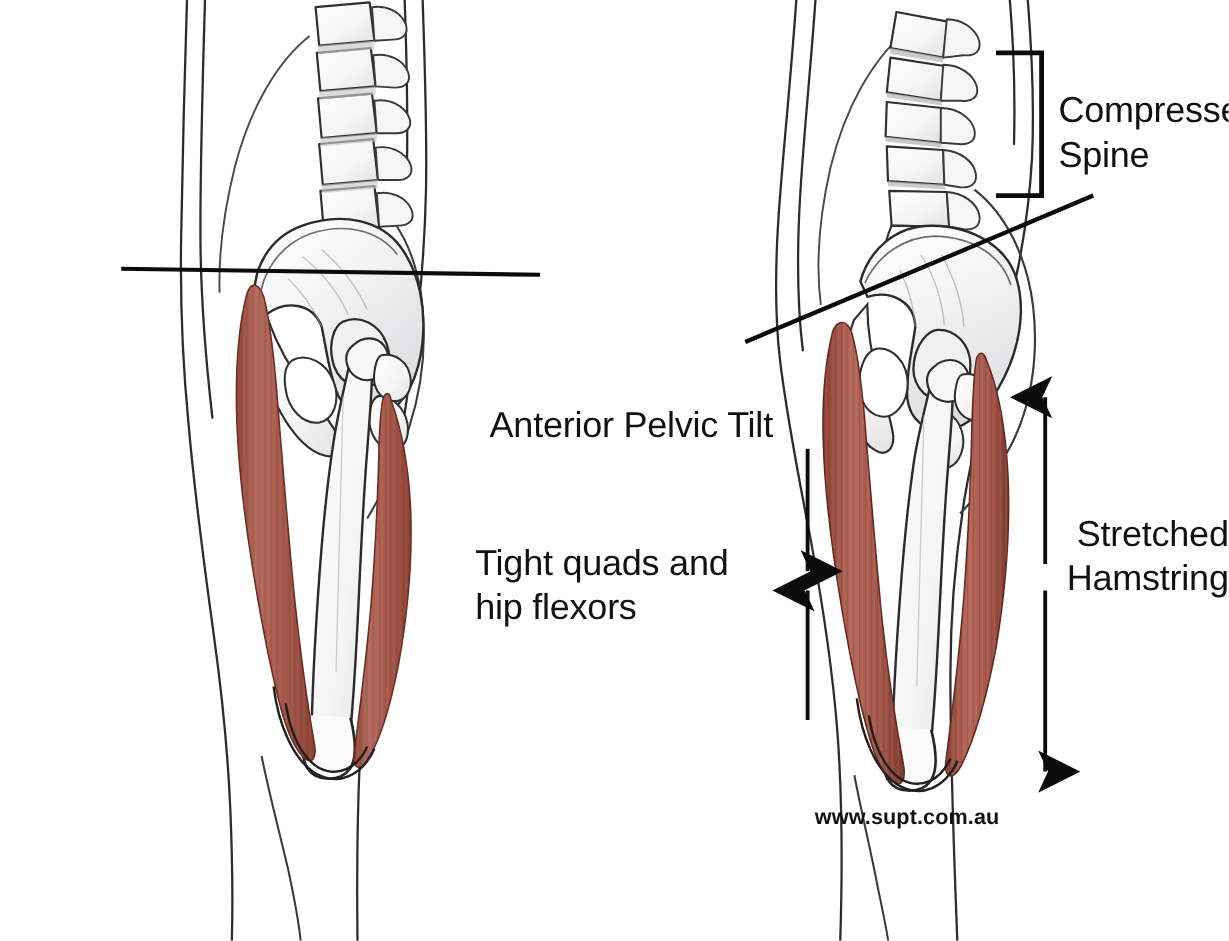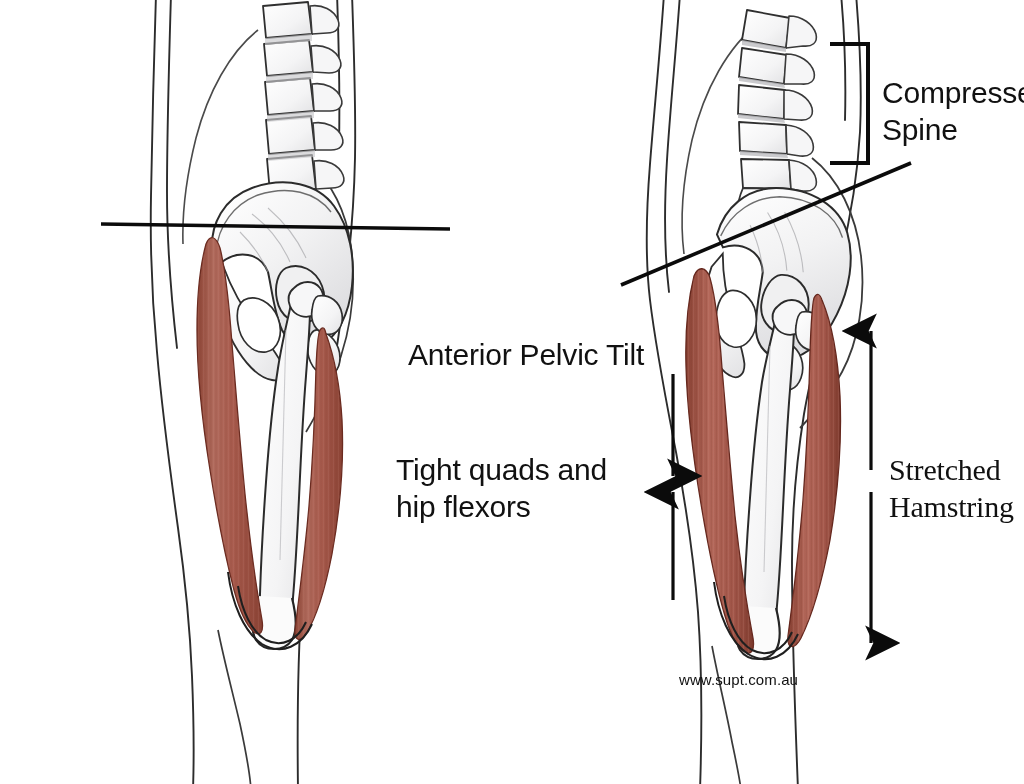--- a/index.html
+++ b/index.html
@@ -46,29 +46,28 @@
     text-align: right;
     margin-top: 40px;
   }
   #label-tight-quads {
     left: 396px;
     top: 452px;
     width: 252px;
   }
   #label-stretched-hamstring {
     left: 889px;
-    top: 452px;
-    text-align: left;
-    font-family: Liberation Serif, serif;
+    top: 428px;
+    text-align: right;
   }
   #label-watermark {
     left: 679px;
     top: 671px;
-    font-size: 15px;
-    font-weight: normal;
+    font-size: 18px;
+    font-weight: bold;
     letter-spacing: 0.1px;
   }
 </style>
 </head>
 <body>
 
 <div id="page">
 
   <svg id="art" viewBox="0 0 1024 784">
     <defs>

